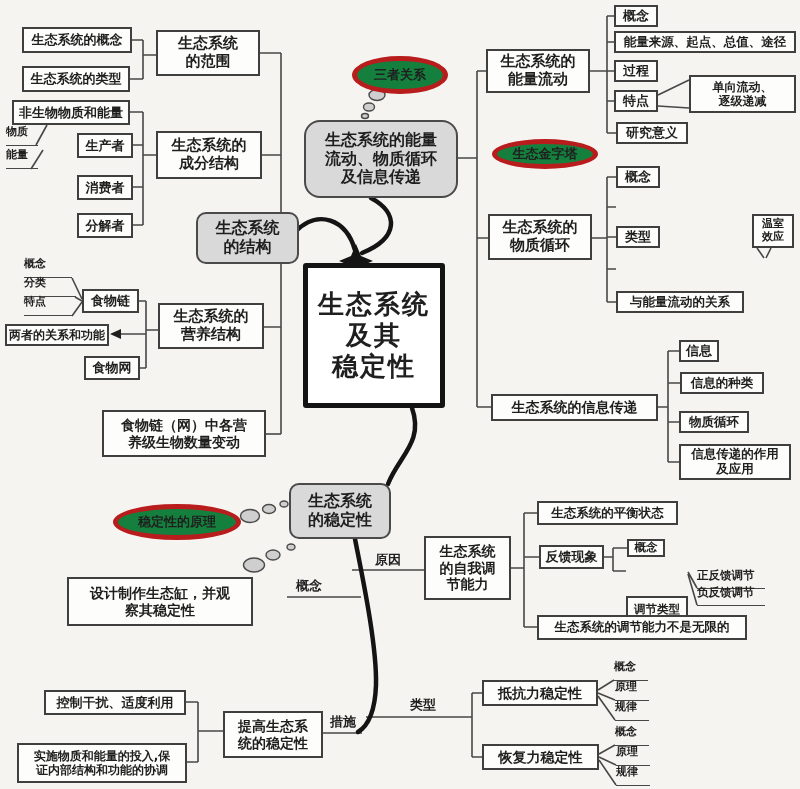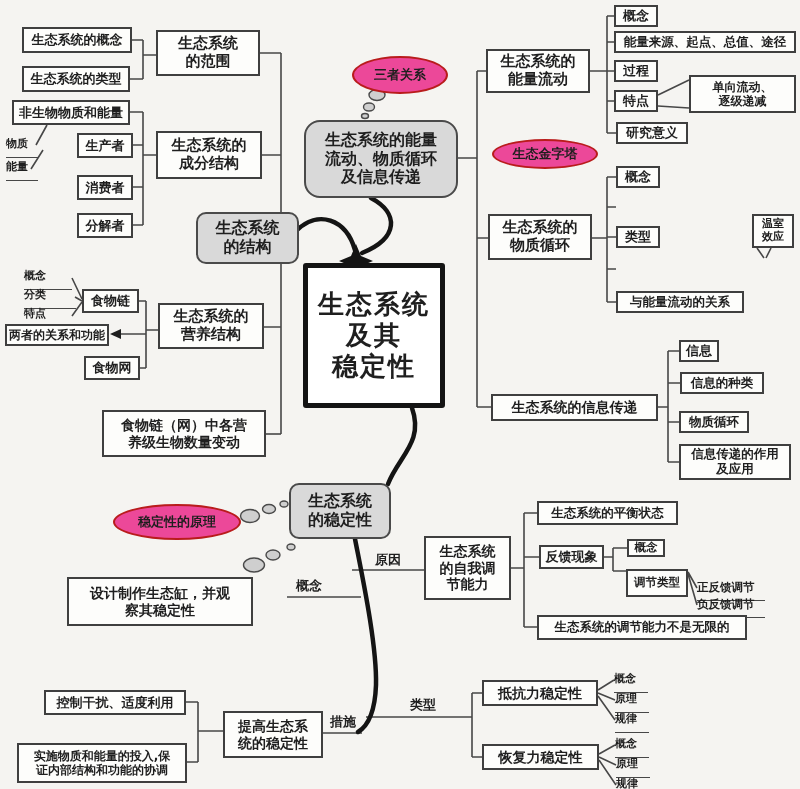--- a/index.html
+++ b/index.html
@@ -5,23 +5,23 @@
   html,body{margin:0;padding:0;}
   body{font-family:"DejaVu Sans","Liberation Sans",sans-serif;}
   .canvas{position:relative;width:800px;height:789px;background:#f5f4f1;overflow:hidden;}
   .wires{position:absolute;left:0;top:0;z-index:0;}
   .node{position:absolute;z-index:2;display:flex;align-items:center;justify-content:center;
         text-align:center;color:#1f1f1f;font-weight:bold;line-height:1.18;
         white-space:pre-line;box-sizing:border-box;}
   .box{background:#fdfdfb;border:2px solid #3f3f3f;}
   .gray{background:#d9d9d9;border:2px solid #4a4a4a;border-radius:10px;}
   .center-box{background:#ffffff;border:5px solid #141414;border-radius:3px;letter-spacing:2px;}
-  .ellipse{background:#ec4899;border:2px solid #b91c1c;border-radius:50%;}
+  .ellipse{background:#15803d;border:5px solid #b91c1c;border-radius:50%;}
   .lab{background:transparent;border:none;font-weight:bold;}
-  .ul{border-bottom:1.6px solid #474747;padding-bottom:11px;justify-content:flex-start;text-align:left;margin-top:12px;}.s11{font-size:11px}.s115{font-size:11.5px}.s12{font-size:12px}
+  .ul{border-bottom:1.6px solid #474747;padding-bottom:11px;justify-content:flex-start;text-align:left;}.s11{font-size:11px}.s115{font-size:11.5px}.s12{font-size:12px}
   .s125{font-size:12.5px}.s13{font-size:13px}.s14{font-size:14px}.s15{font-size:15px}
   .s16{font-size:16px}.s26{font-size:26px}
 </style>
 </head>
 <body>
 
 <div class="canvas">
 
   <svg class="wires" width="800" height="789" viewBox="0 0 800 789">
     <g stroke="#474747" stroke-width="1.6" fill="none">
@@ -161,21 +161,21 @@
 的稳定性</div>
   <div class="node lab s13" style="left:289px;top:577px;width:40px;height:18px">概念</div>
   <div class="node lab s13" style="left:370px;top:551px;width:36px;height:18px">原因</div>
 
   <div class="node box s14" style="left:424px;top:536px;width:87px;height:64px">生态系统
 的自我调
 节能力</div>
   <div class="node box s125" style="left:537px;top:501px;width:141px;height:24px">生态系统的平衡状态</div>
   <div class="node box s13" style="left:539px;top:545px;width:65px;height:24px">反馈现象</div>
   <div class="node box s115" style="left:627px;top:539px;width:38px;height:18px">概念</div>
-  <div class="node box s115" style="left:626px;top:569px;width:62px;height:28px">调节类型</div>
+  <div class="node box s115" style="left:626px;top:596px;width:62px;height:28px">调节类型</div>
   <div class="node lab ul s115" style="left:697px;top:574px;width:68px;height:15px">正反馈调节</div>
   <div class="node lab ul s115" style="left:697px;top:591px;width:68px;height:15px">负反馈调节</div>
   <div class="node box s125" style="left:537px;top:615px;width:210px;height:25px">生态系统的调节能力不是无限的</div>
 
   <div class="node box s14" style="left:67px;top:577px;width:186px;height:49px">设计制作生态缸，并观
 察其稳定性</div>
 
   <div class="node box s13" style="left:44px;top:690px;width:142px;height:25px">控制干扰、适度利用</div>
   <div class="node box s12" style="left:17px;top:743px;width:170px;height:40px">实施物质和能量的投入,保
 证内部结构和功能的协调</div>

